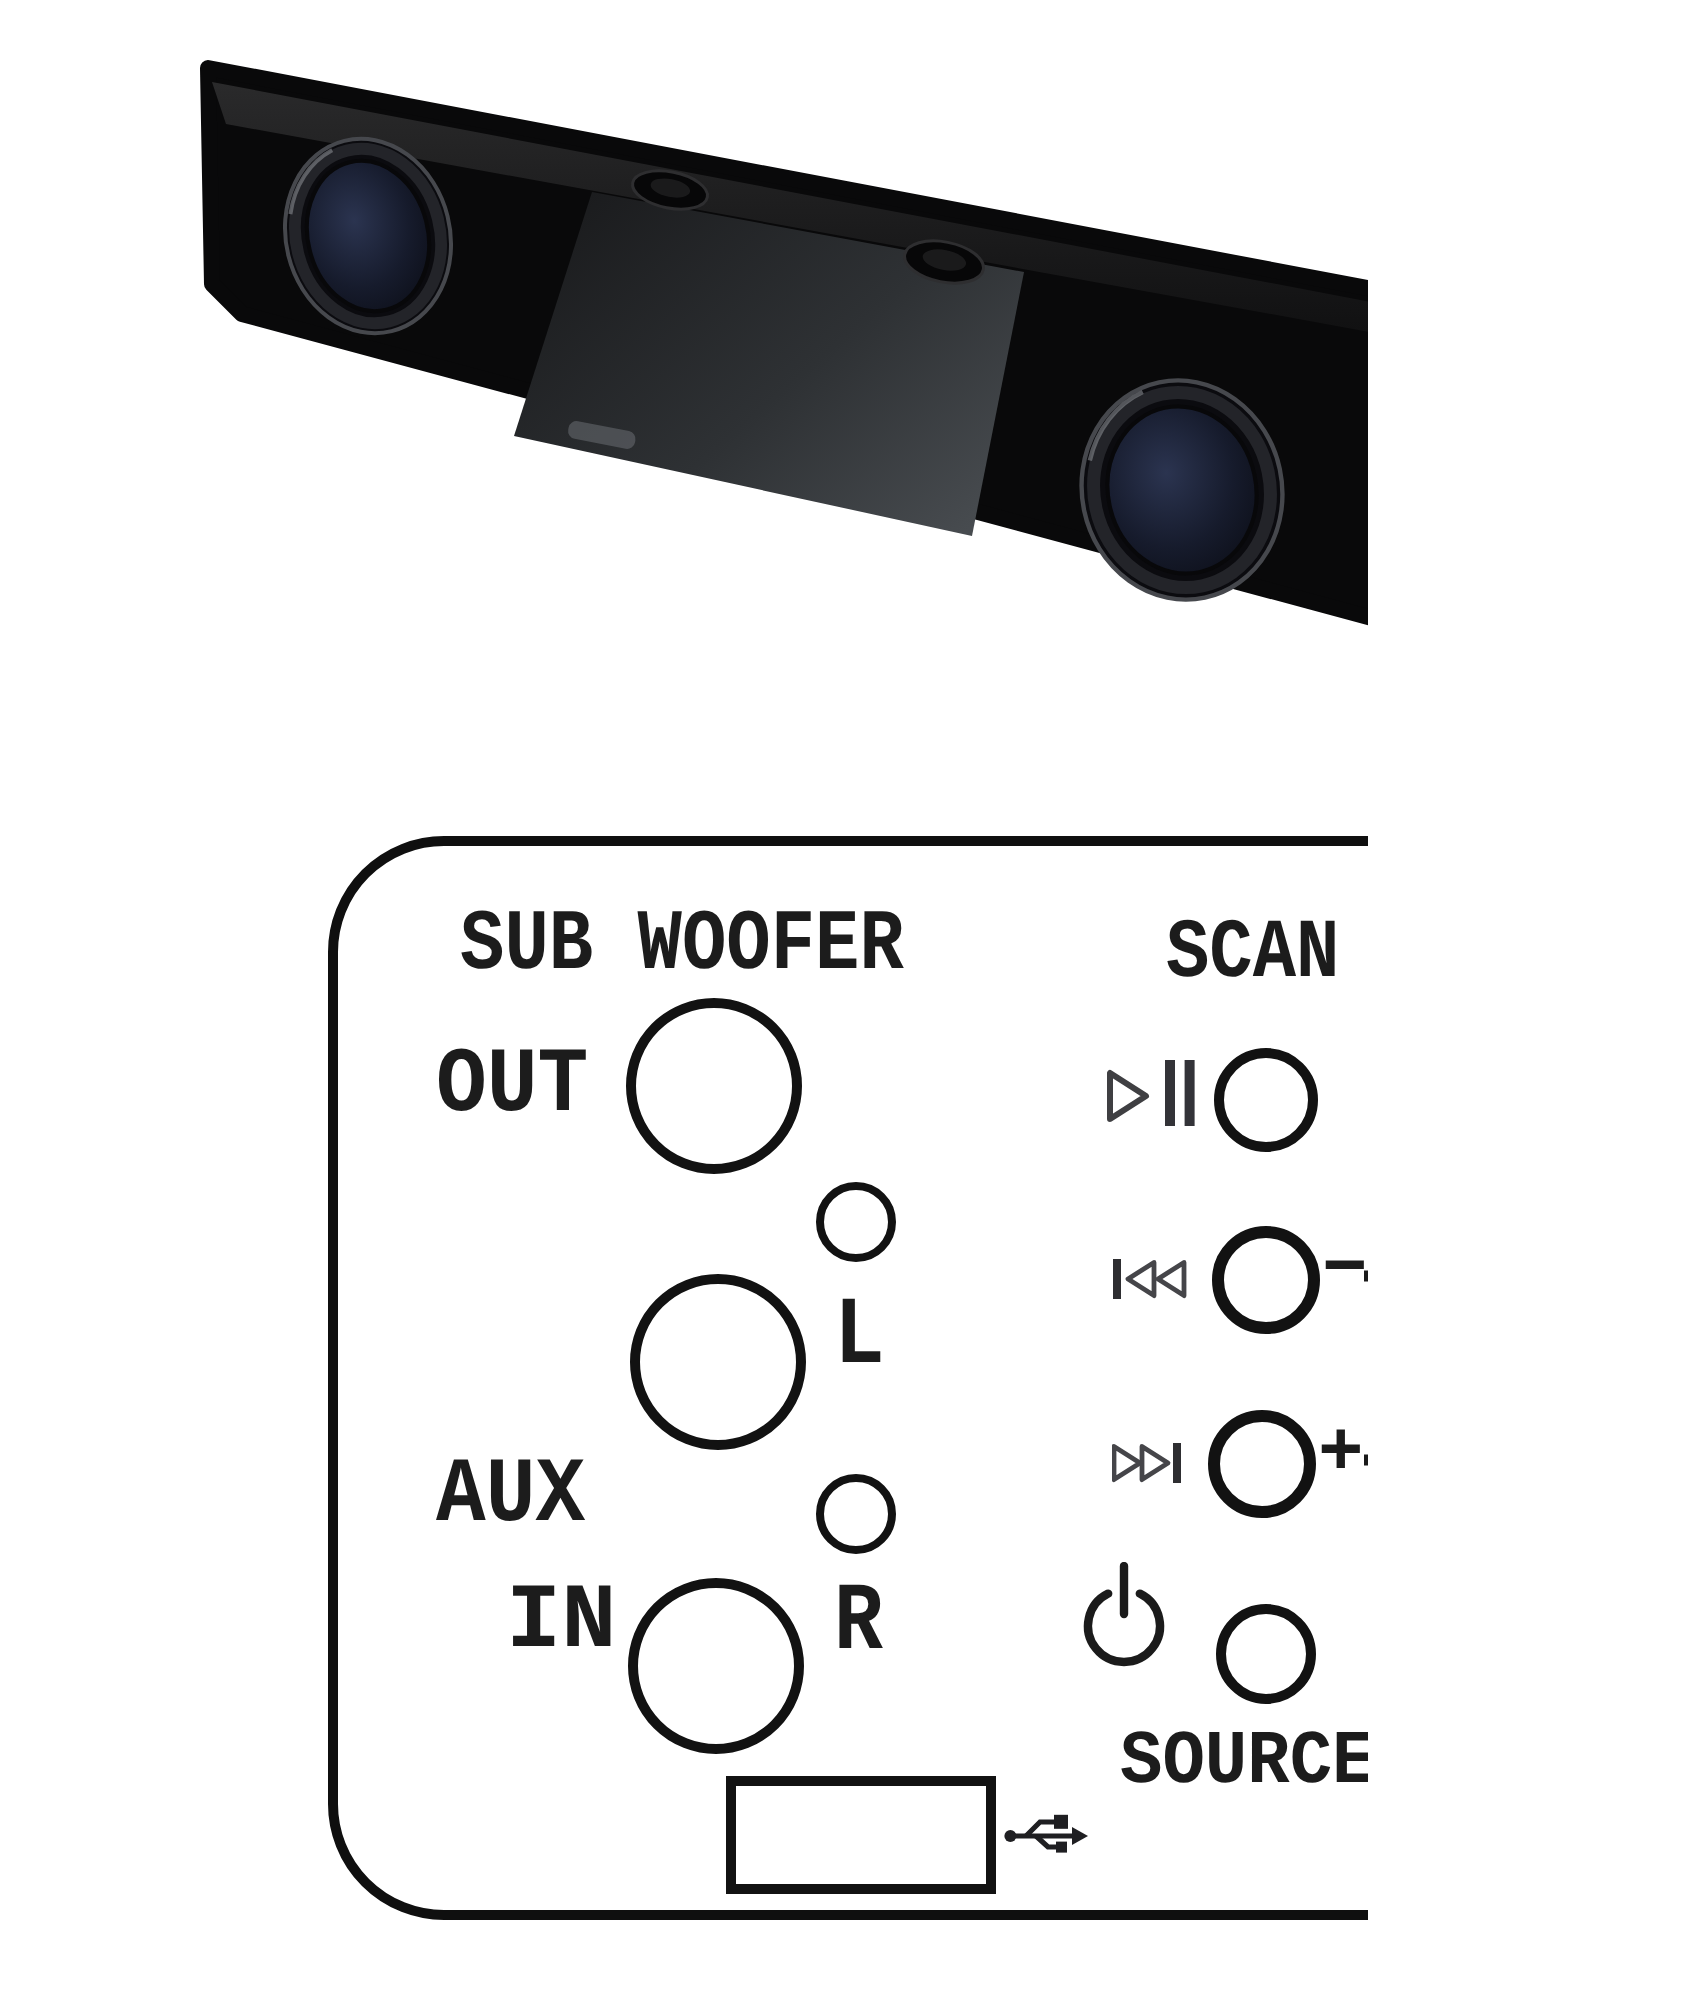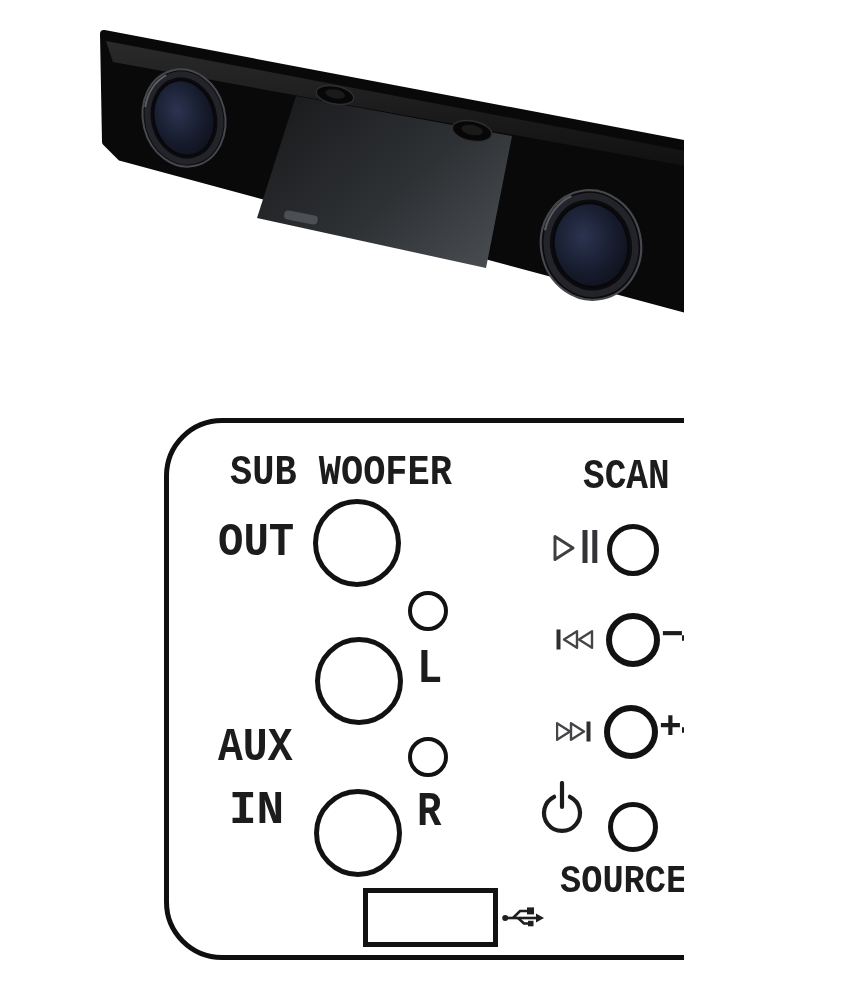--- a/index.html
+++ b/index.html
@@ -7,21 +7,21 @@
          font-family:Liberation Mono, monospace;}
   .art{position:absolute;left:0;top:0;}
   .panel{position:absolute;left:164px;top:418px;width:589px;height:542px;
          box-sizing:border-box;border:5px solid #0f0f0f;border-radius:58px;background:#fff;}
   .t{position:absolute;line-height:1;font-weight:700;color:#1c1c1c;white-space:nowrap;
      transform-origin:0 0;}
   .t-subwoofer{left:61px;top:28px;font-size:43px;transform:scaleX(.86);}
   .t-scan{left:414px;top:33px;font-size:42px;transform:scaleX(.86);}
   .t-out{left:49px;top:97px;font-size:46px;transform:scaleX(.92);}
   .t-aux{left:49px;top:302px;font-size:46px;transform:scaleX(.9);}
-  .t-in{left:60px;top:365px;font-size:46px;}
+  .t-in{left:84px;top:365px;font-size:46px;}
   .t-l{left:248px;top:222px;font-size:48px;transform:scaleX(.88);}
   .t-r{left:248px;top:365px;font-size:48px;transform:scaleX(.85);}
   .t-source{left:391px;top:440px;font-size:38px;transform:scaleX(.93);}
   .t-minus{left:492px;top:194px;font-size:38px;}
   .t-plus{left:490px;top:286px;font-size:38px;}
   .jack{position:absolute;box-sizing:border-box;border-radius:50%;background:#fff;
         border:5px solid #121212;}
   .jack.small{border-width:4px;}
   .jack.bold{border-width:6px;}
   .icon{position:absolute;}

